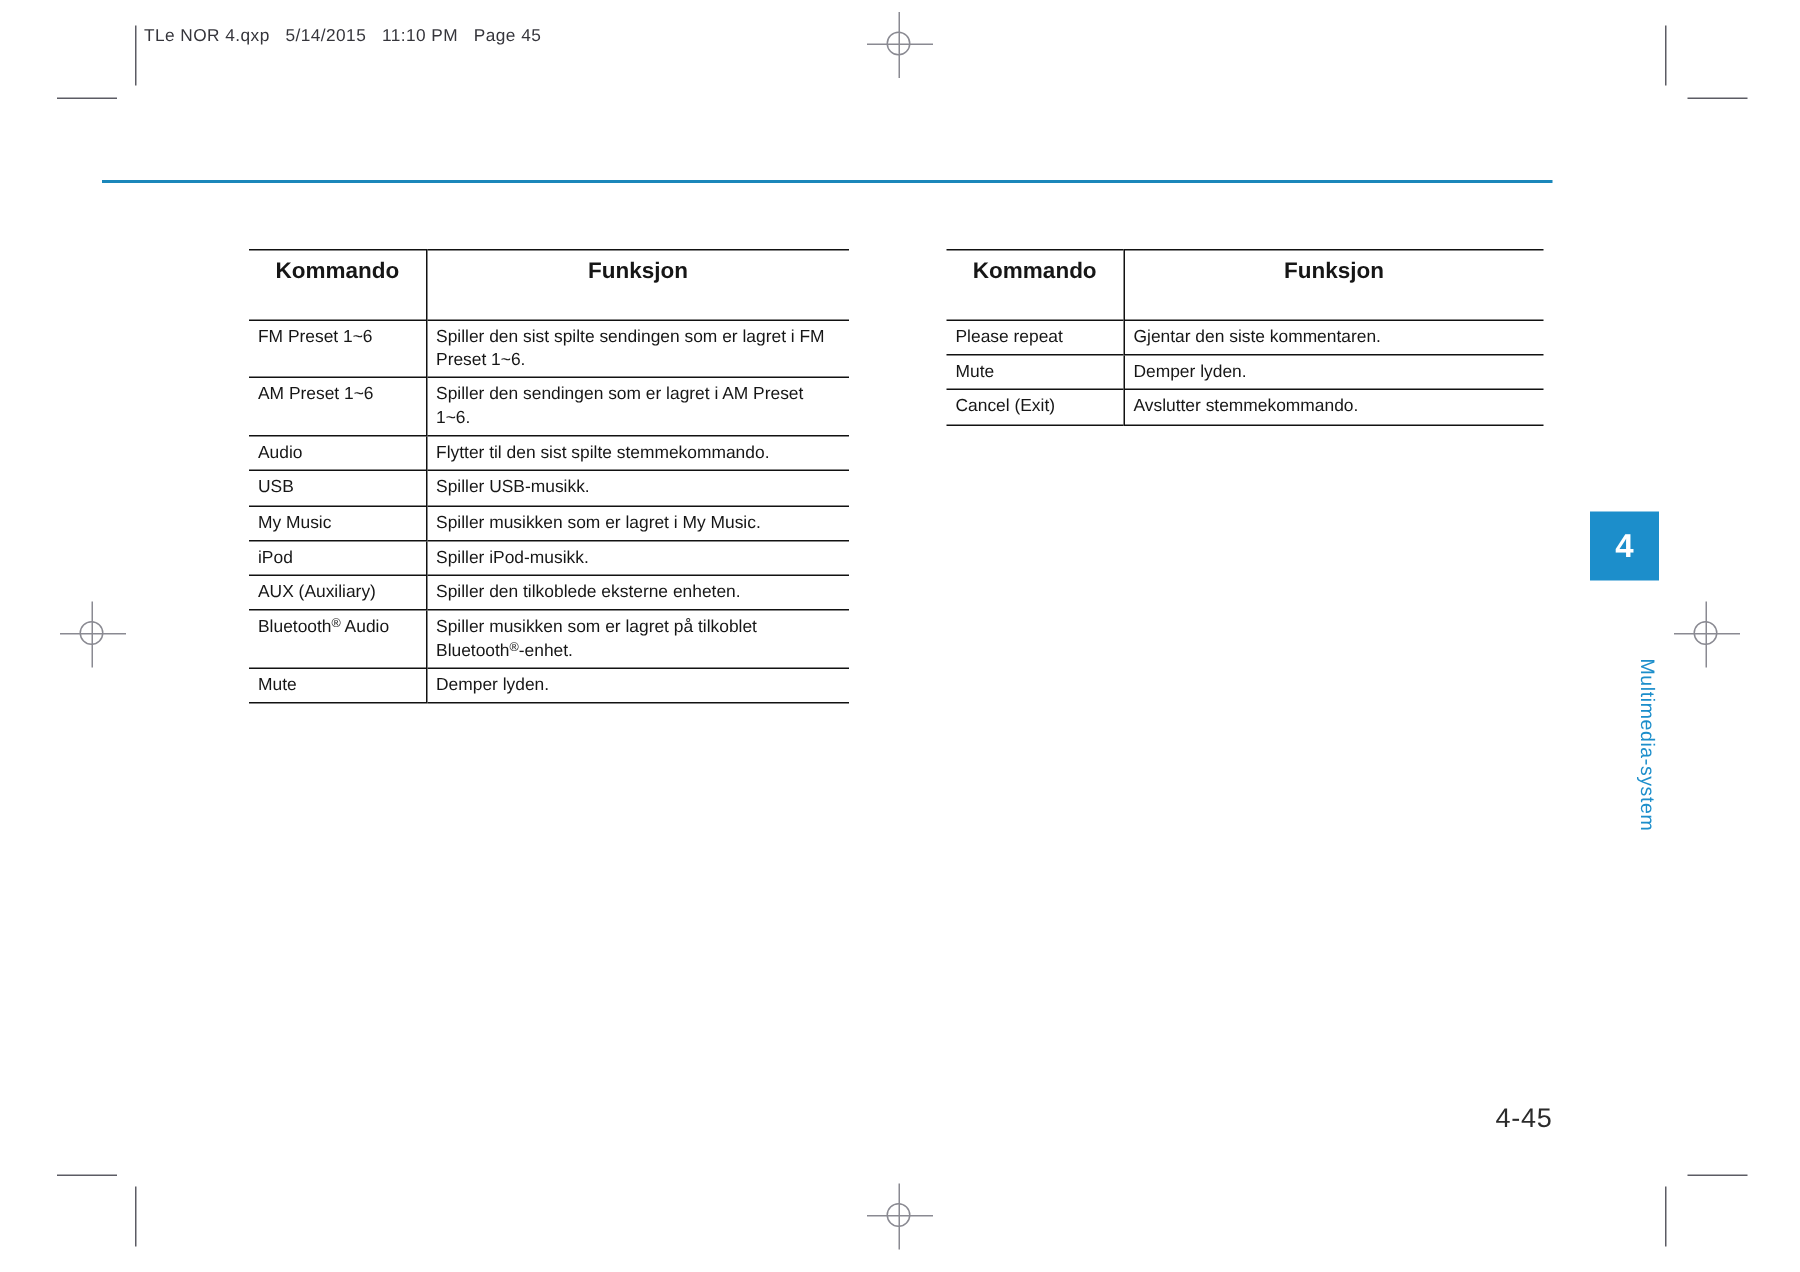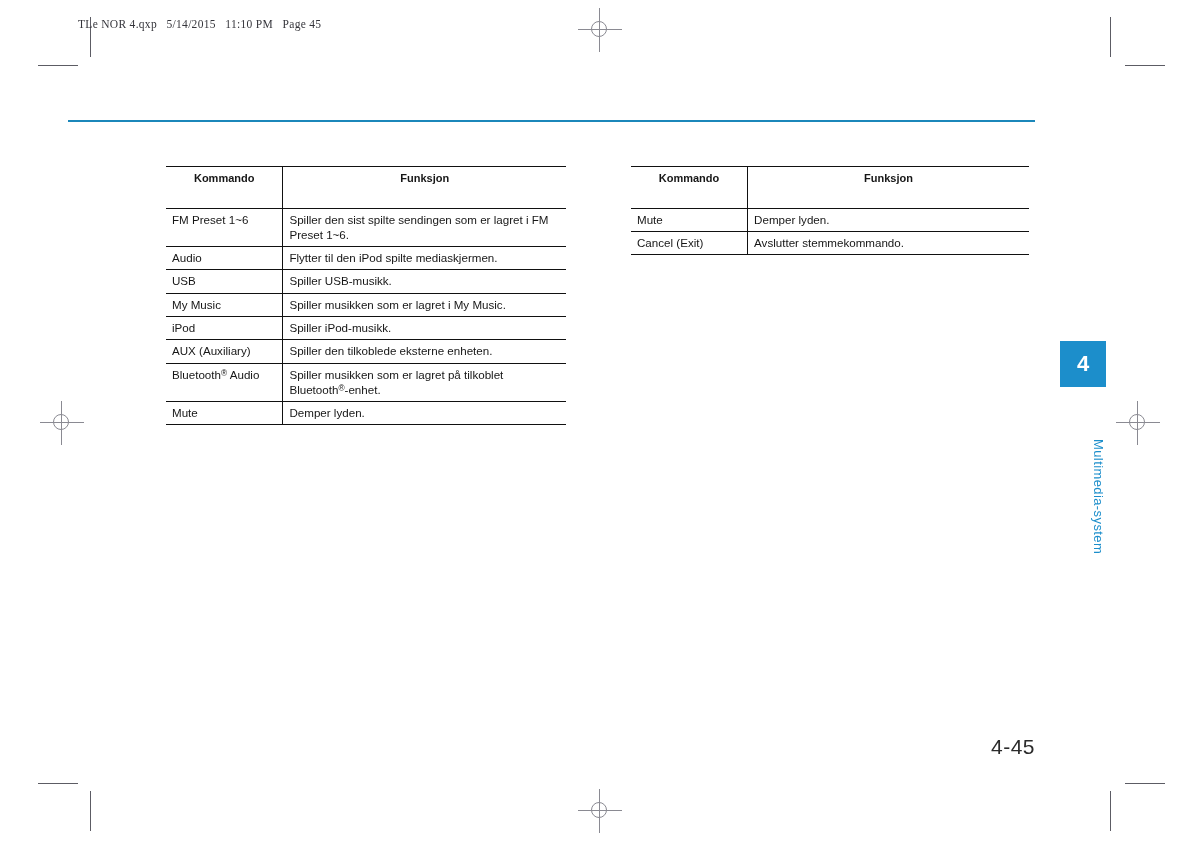--- a/index.html
+++ b/index.html
@@ -57,23 +57,23 @@
   }
   .crop-v {
     position: absolute;
     width: 1px;
     background: #5c5c64;
   }
 
   
   .file-header {
     position: absolute;
-    left: 78px;
+    left: 96px;
     top: 18px;
-    font-family: Liberation Serif, serif;
+    font-family: Liberation Sans, sans-serif;
     font-size: 11.5px;
     letter-spacing: 0.3px;
     color: #35353b;
     white-space: pre;
   }
   .header-bar {
     position: absolute;
     left: 68px;
     top: 120px;
     width: 967px;
@@ -92,21 +92,21 @@
   .tbl td, .tbl th {
     vertical-align: top;
     padding: 3px 6px 4px 6px;
     border: 0;
     text-align: left;
     font-weight: normal;
   }
   .tbl .hdr th {
     text-align: center;
     font-weight: bold;
-    font-size: 11px;
+    font-size: 15px;
     padding: 4px 6px 22px 6px;
   }
   .tbl .hdr {
     border-top: 1.4px solid #111;
     border-bottom: 1px solid #111;
   }
   .tbl tbody tr {
     border-bottom: 0.9px solid #111;
     margin-left: 12px;
   }
@@ -164,21 +164,21 @@
     justify-content: center;
   }
 
   
   .folio {
     position: absolute;
     left: 935px;
     top: 735px;
     width: 100px;
     text-align: right;
-    font-size: 21px;
+    font-size: 18px;
     color: #2b2b2b;
     letter-spacing: 0.5px;
   }
 </style>
 </head>
 <body>
 
 <div class="crop-h" style="left:38px; top:65px; width:40px;"></div>
 <div class="crop-v" style="left:90px; top:17px; height:40px;"></div>
 
@@ -224,22 +224,26 @@
       <th class="c-cmd">Kommando</th>
       <th class="c-fn">Funksjon</th>
     </tr>
   </thead>
   <tbody>
     <tr>
       <td class="c-cmd">FM Preset 1~6</td>
       <td class="c-fn">Spiller den sist spilte sendingen som er lagret i FM Preset 1~6.</td>
     </tr>
     <tr>
+      <td class="c-cmd">AM Preset 1~6</td>
+      <td class="c-fn">Spiller den sendingen som er lagret i AM Preset 1~6.</td>
+    </tr>
+    <tr>
       <td class="c-cmd">Audio</td>
-      <td class="c-fn">Flytter til den iPod spilte mediaskjermen.</td>
+      <td class="c-fn">Flytter til den sist spilte stemmekommando.</td>
     </tr>
     <tr>
       <td class="c-cmd">USB</td>
       <td class="c-fn">Spiller USB-musikk.</td>
     </tr>
     <tr>
       <td class="c-cmd">My Music</td>
       <td class="c-fn">Spiller musikken som er lagret i My Music.</td>
     </tr>
     <tr>
@@ -263,20 +267,24 @@
 
 <table class="tbl" id="table-right">
   <thead>
     <tr class="hdr">
       <th class="c-cmd">Kommando</th>
       <th class="c-fn">Funksjon</th>
     </tr>
   </thead>
   <tbody>
     <tr>
+      <td class="c-cmd">Please repeat</td>
+      <td class="c-fn">Gjentar den siste kommentaren.</td>
+    </tr>
+    <tr>
       <td class="c-cmd">Mute</td>
       <td class="c-fn">Demper lyden.</td>
     </tr>
     <tr>
       <td class="c-cmd">Cancel (Exit)</td>
       <td class="c-fn">Avslutter stemmekommando.</td>
     </tr>
   </tbody>
 </table>
 

